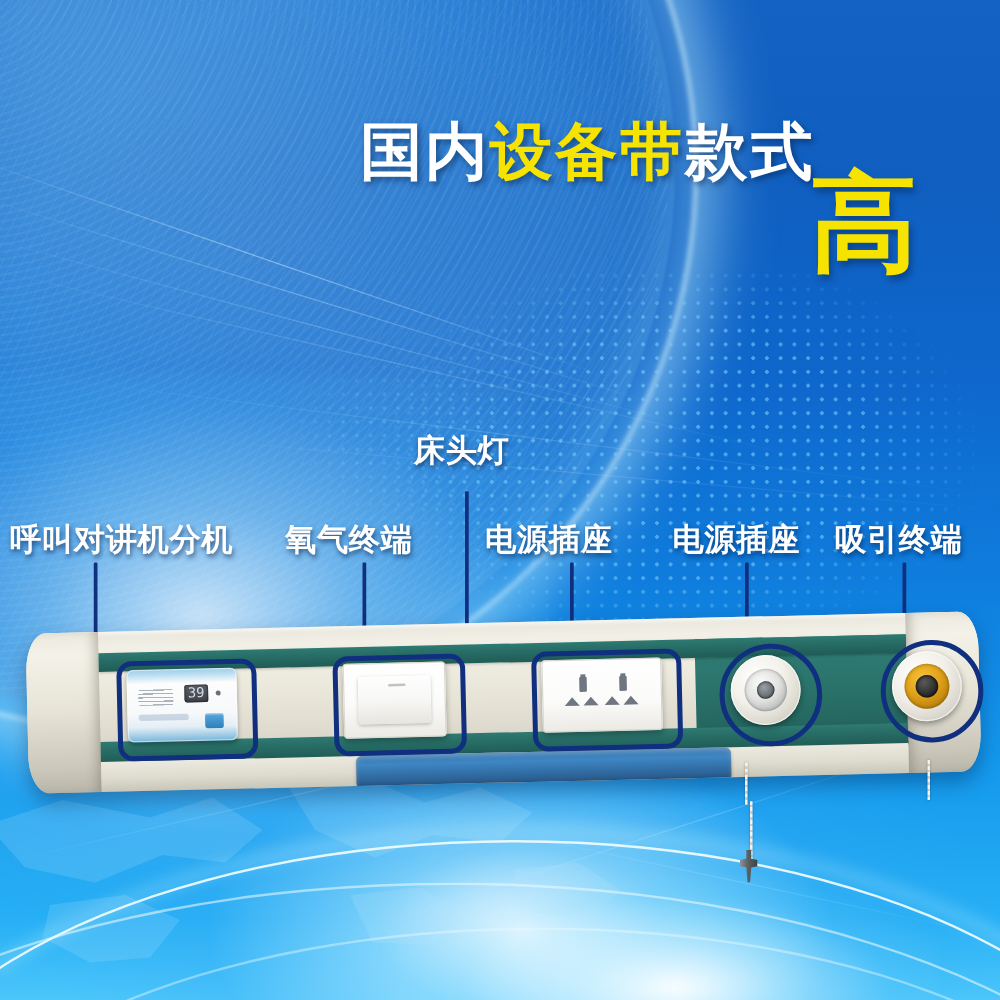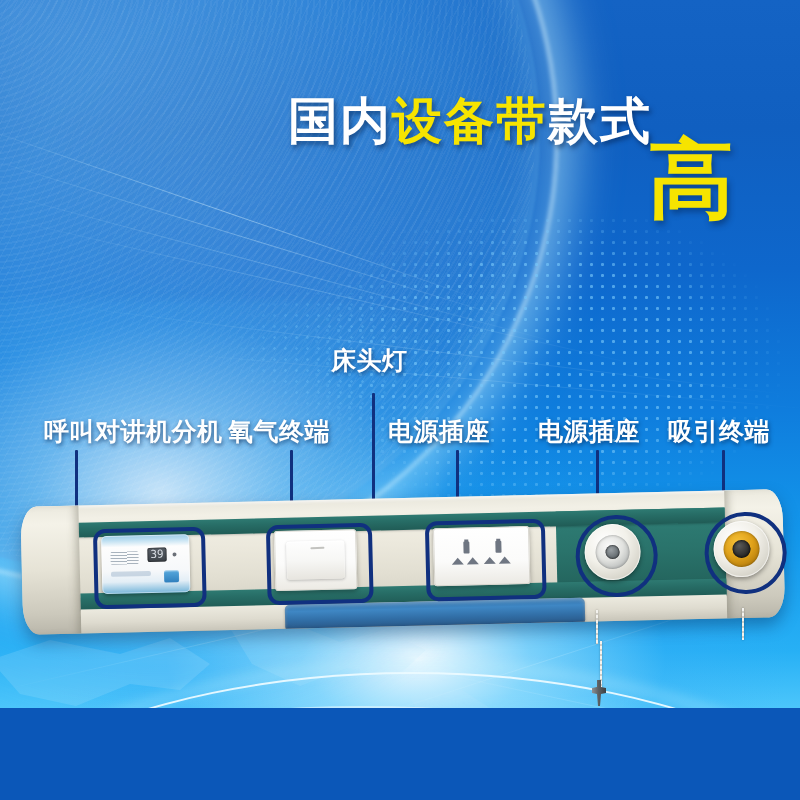--- a/index.html
+++ b/index.html
@@ -1,21 +1,21 @@
 <!DOCTYPE html>
 <html><head>
 <meta charset="utf-8">
 <style>
   html,body{margin:0;padding:0;}
   body{
     width:800px;height:800px;overflow:hidden;
     font-family:"Liberation Sans","DejaVu Sans",sans-serif;
     background:#0b57b8;
   }
-  #stage{position:relative;width:800px;height:708px;overflow:hidden;}
+  #stage{position:relative;width:800px;height:800px;overflow:hidden;}
 
   
   .bg-base{
     position:absolute;inset:0;
     background:
       radial-gradient(ellipse 520px 300px at 52% 93%, rgba(255,255,255,.95) 0%, rgba(190,235,255,.55) 22%, rgba(60,170,245,.22) 48%, rgba(0,0,0,0) 72%),
       linear-gradient(180deg,#1463c4 0%,#105fc0 18%,#0e67cc 38%,#0f7ddd 58%,#1398ec 76%,#27b0f5 92%,#4cc6fb 100%);
   }
   
   .planet{
@@ -256,21 +256,21 @@
   <div class="arc" style="left:-60px;top:742px;width:980px;height:440px;opacity:.45;"></div>
 
   <div class="headline">
     <div class="h-line1"><span>国内</span><span class="hl">设备带</span><span>款式</span></div>
     <div class="h-line2-wrap">
       <span class="h-big">高</span>
     </div>
   </div>
 
   <div id="callout-layer">
-      <div class="label" style="left: 8px; top: 415px; margin-left: 36px;">呼叫对讲机分机</div>
+      <div class="label" style="left: 8px; top: 415px;">呼叫对讲机分机</div>
       <div class="leader" style="left: 75px; top: 450px; height: 78px;"></div>
       <div class="label" style="left: 228px; top: 415px;">氧气终端</div>
       <div class="leader" style="left: 290px; top: 450px; height: 76px;"></div>
       <div class="label" style="left: 331px; top: 344px;">床头灯</div>
       <div class="leader" style="left: 372px; top: 393px; height: 213px;"></div>
       <div class="label" style="left: 388px; top: 415px;">电源插座</div>
       <div class="leader" style="left: 456px; top: 450px; height: 76px;"></div>
       <div class="label" style="left: 538px; top: 415px;">电源插座</div>
       <div class="leader" style="left: 596px; top: 450px; height: 78px;"></div>
       <div class="label" style="left: 668px; top: 415px;">吸引终端</div>

